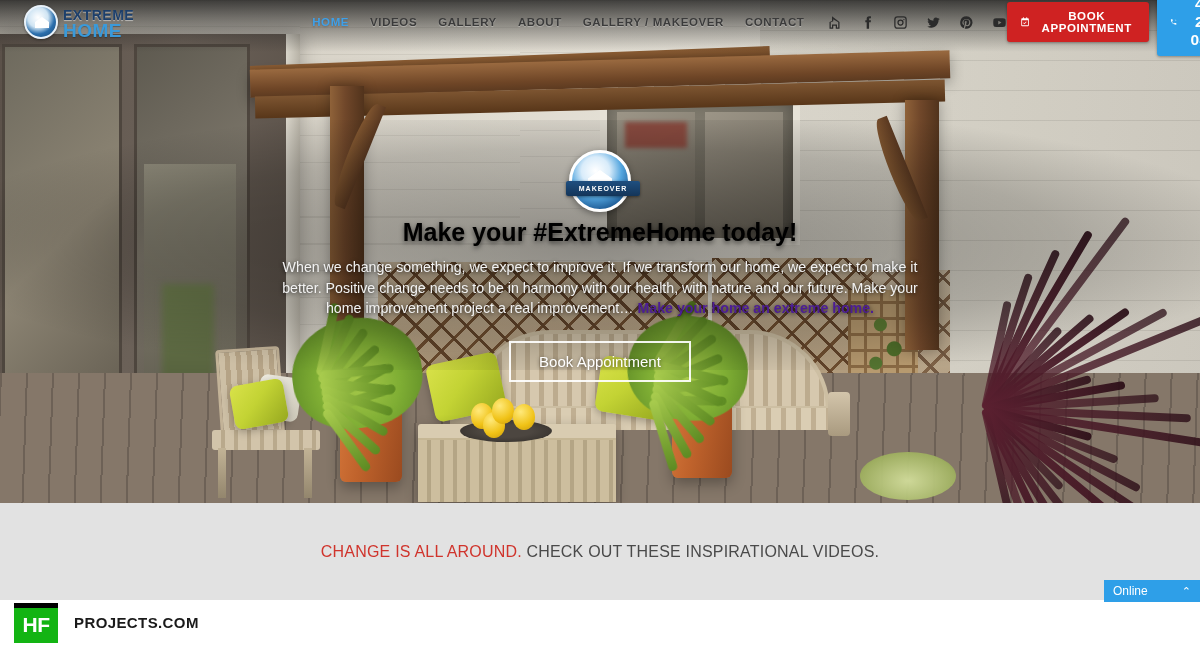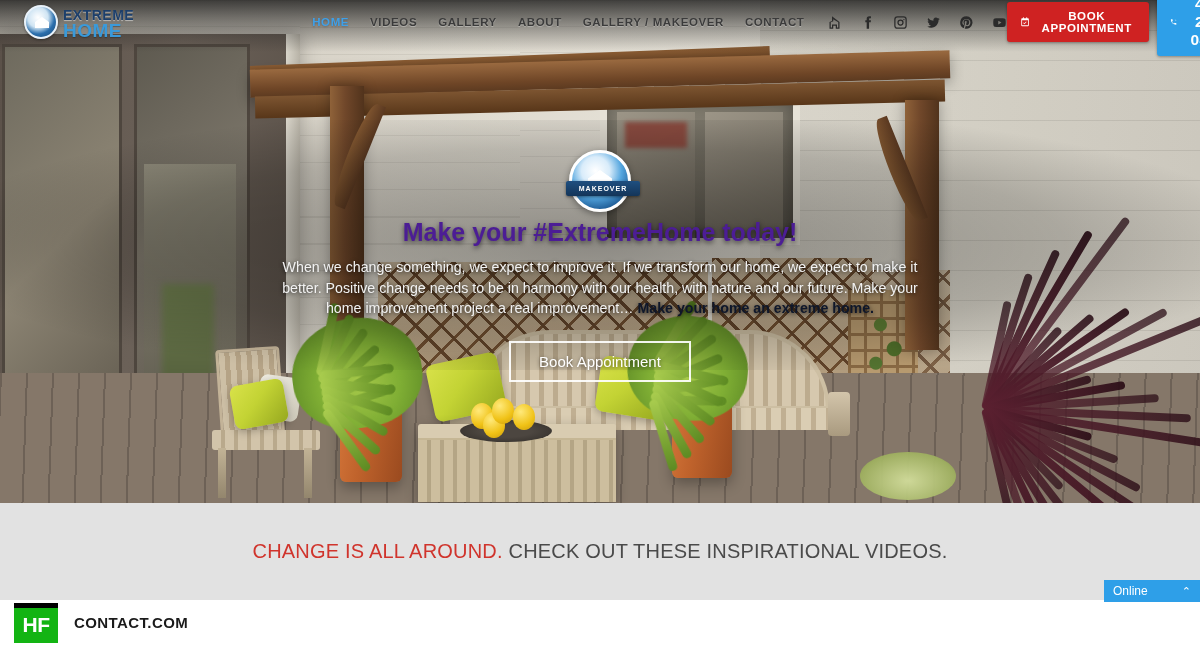--- a/index.html
+++ b/index.html
@@ -400,46 +400,46 @@
   }
   .seal-ribbon {
     position: absolute; left: -6px; bottom: 13px; width: 74px; height: 15px;
     background: linear-gradient(180deg, #1f4f80, #143559);
     border-radius: 2px;
     color: #fff; font-size: 7px; font-weight: bold; letter-spacing: 1px;
     display: flex; align-items: center; justify-content: center;
     box-shadow: 0 1px 3px rgba(0,0,0,0.45);
   }
   .hero-title {
-    font-size: 25px; font-weight: bold; color: #4c1d95;
+    font-size: 25px; font-weight: bold; color: #000000;
     text-shadow: 0 2px 5px rgba(0,0,0,0.6);
     margin-bottom: 10px;
   }
   .hero-sub {
     width: 640px; margin: 0 auto;
     font-size: 14.2px; line-height: 1.46; color: #f2f2f2;
     text-shadow: 0 1px 4px rgba(0,0,0,0.75);
   }
-  .hero-sub b { color: #0f172a; font-weight: bold; }
+  .hero-sub b { color: #4c1d95; font-weight: bold; }
   .hero-btn {
     margin: 22px auto 0; display: block;
     background: transparent; color: #fff;
     border: 2px solid rgba(255,255,255,0.92);
     padding: 10px 28px;
     font-size: 15px; font-family: inherit; cursor: pointer;
     text-shadow: 0 1px 4px rgba(0,0,0,0.6);
   }
 
   
   .videos-section {
     position: absolute; left: 0; top: 503px; width: 1200px; height: 97px;
     background: #e2e2e2;
     display: flex; align-items: center; justify-content: center;
   }
-  .videos-heading { font-size: 20px; letter-spacing: .2px; }
+  .videos-heading { font-size: 16px; letter-spacing: .2px; }
   .videos-heading .red { color: #d0342c; }
   .videos-heading .dark { color: #4a4a4a; }
 
   
   .chat-tab {
     position: absolute; right: 0; top: 580px;
     width: 96px; height: 22px;
     background: #2e9fe8; color: #fff;
     display: flex; align-items: center; justify-content: space-between;
     padding: 0 9px; font-size: 12px; cursor: pointer;
@@ -692,16 +692,16 @@
 
   <div class="chat-tab">
     <span>Online</span>
     <span class="chev">⌃</span>
   </div>
 
   <div class="footer">
     <div class="hf-logo">
       <span>HF</span>
     </div>
-    <div class="hf-text">CONTACT.COM</div>
+    <div class="hf-text">PROJECTS.COM</div>
   </div>
 
 </div>
 
 </body></html>

